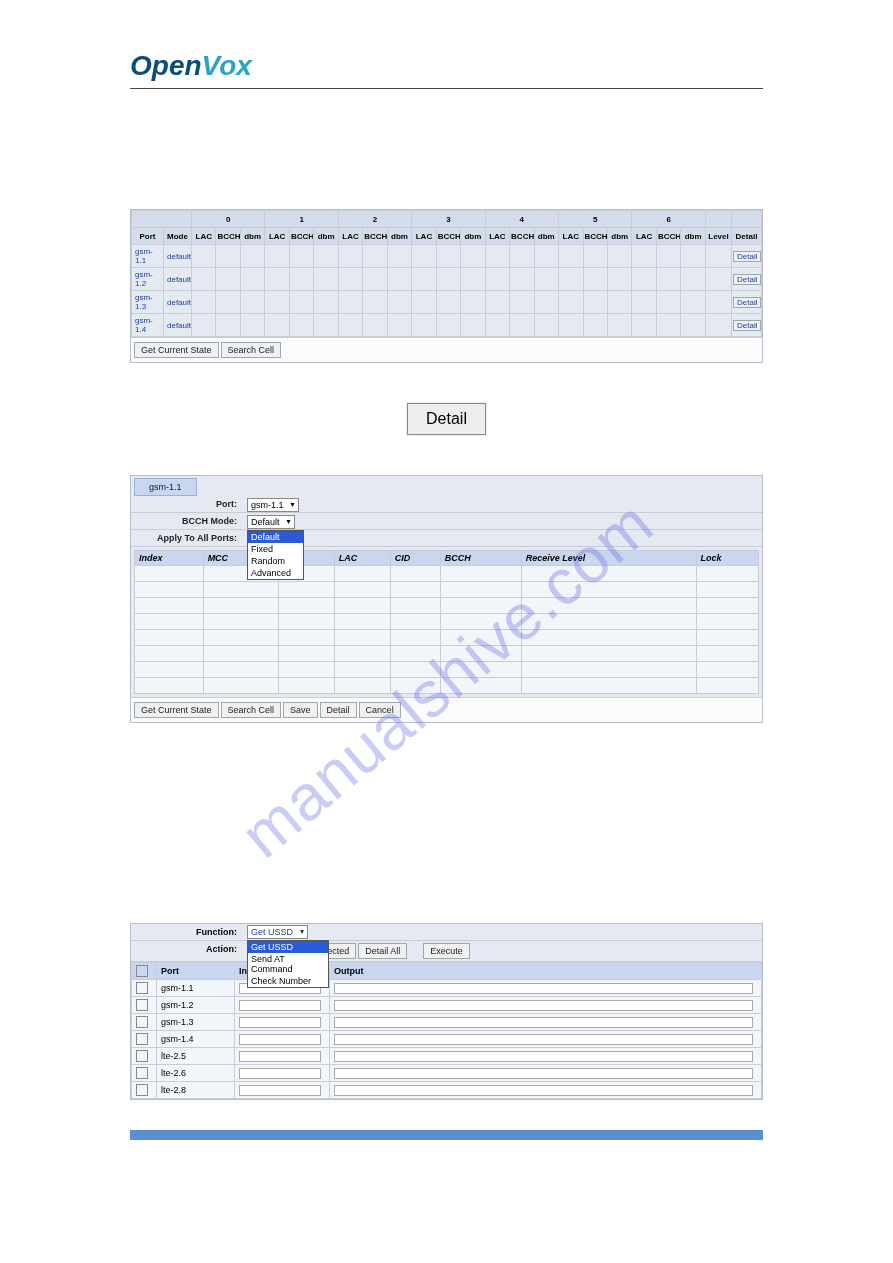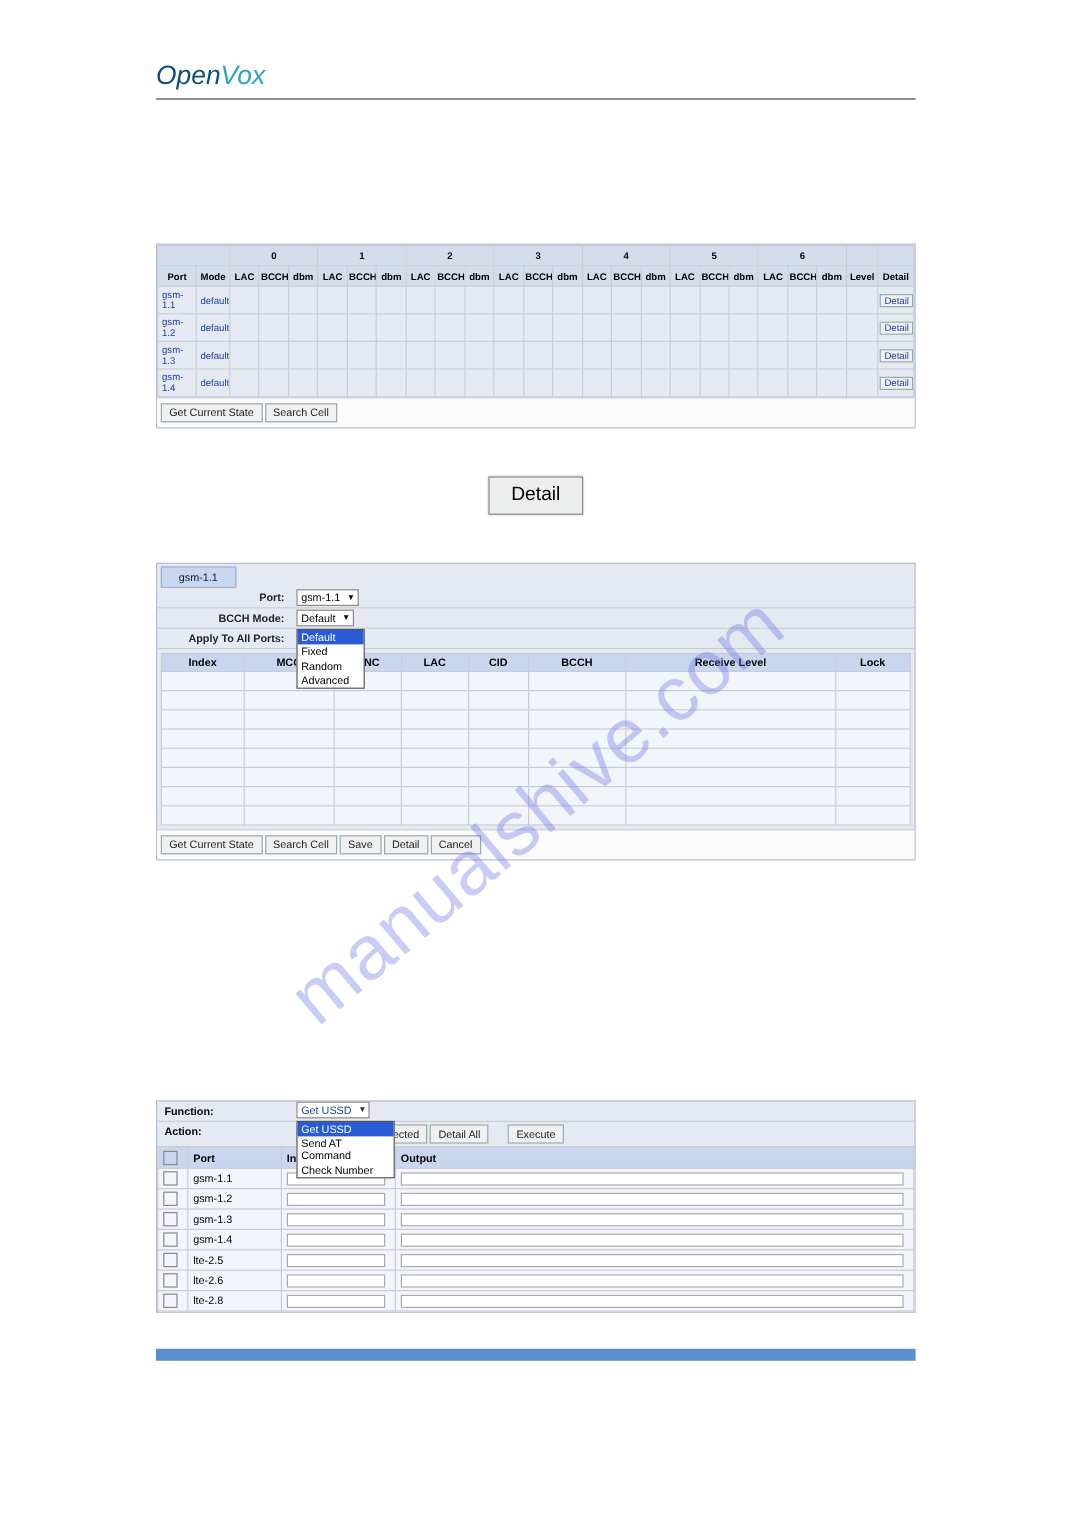--- a/index.html
+++ b/index.html
@@ -15,22 +15,22 @@
     margin: 0 auto;
     padding: 50px 130px 30px 130px;
     box-sizing: border-box;
     position: relative;
   }
   .logo-row {
     border-bottom: 1px solid #444;
     padding-bottom: 6px;
   }
   .logo {
-    font-size: 22px;
-    font-weight: normal;
+    font-size: 28px;
+    font-weight: bold;
     font-style: italic;
     text-align: center;
   }
   .logo .o1 { color: #0a4d7a; }
   .logo .swoosh { color: #2aa3c7; }
   .section-gap { height: 120px; }
 
   
   .tbl1-wrap {
     border: 1px solid #b7bdcb;
@@ -156,43 +156,44 @@
   table.tbl2 {
     border-collapse: collapse;
     width: calc(100% - 6px);
     margin: 3px;
     font-size: 9px;
     background:#eef1f7;
   }
   table.tbl2 th {
     background:#c8d7ef;
     border:1px solid #c9ccd6;
-    text-align:center;
+    text-align:left;
     padding:2px 4px;
     font-weight:bold;
+    font-style:italic;
   }
   table.tbl2 td {
     border:1px solid #c9ccd6;
     background:#f2f5fa;
     height:13px;
   }
 
   
   .panel3 {
     border: 1px solid #b7bdcb;
     background: #e4e9f2;
     margin-top: 200px;
   }
   .form-row3 {
     display:flex;
     border-bottom:1px solid #c9ccd6;
   }
   .form-label3 {
     width: 100px;
-    text-align:left;
+    text-align:right;
     font-weight:bold;
     font-size:9px;
     padding:3px 6px;
   }
   .form-val3 {
     flex:1;
     padding:2px 4px;
     position:relative;
   }
   .dd3 { position:relative; display:inline-block; }

